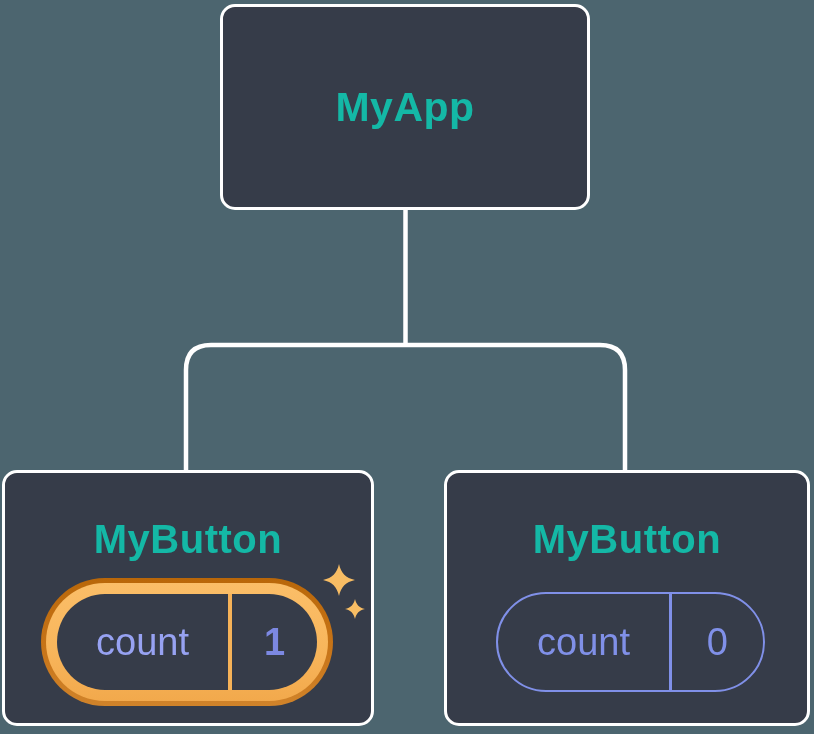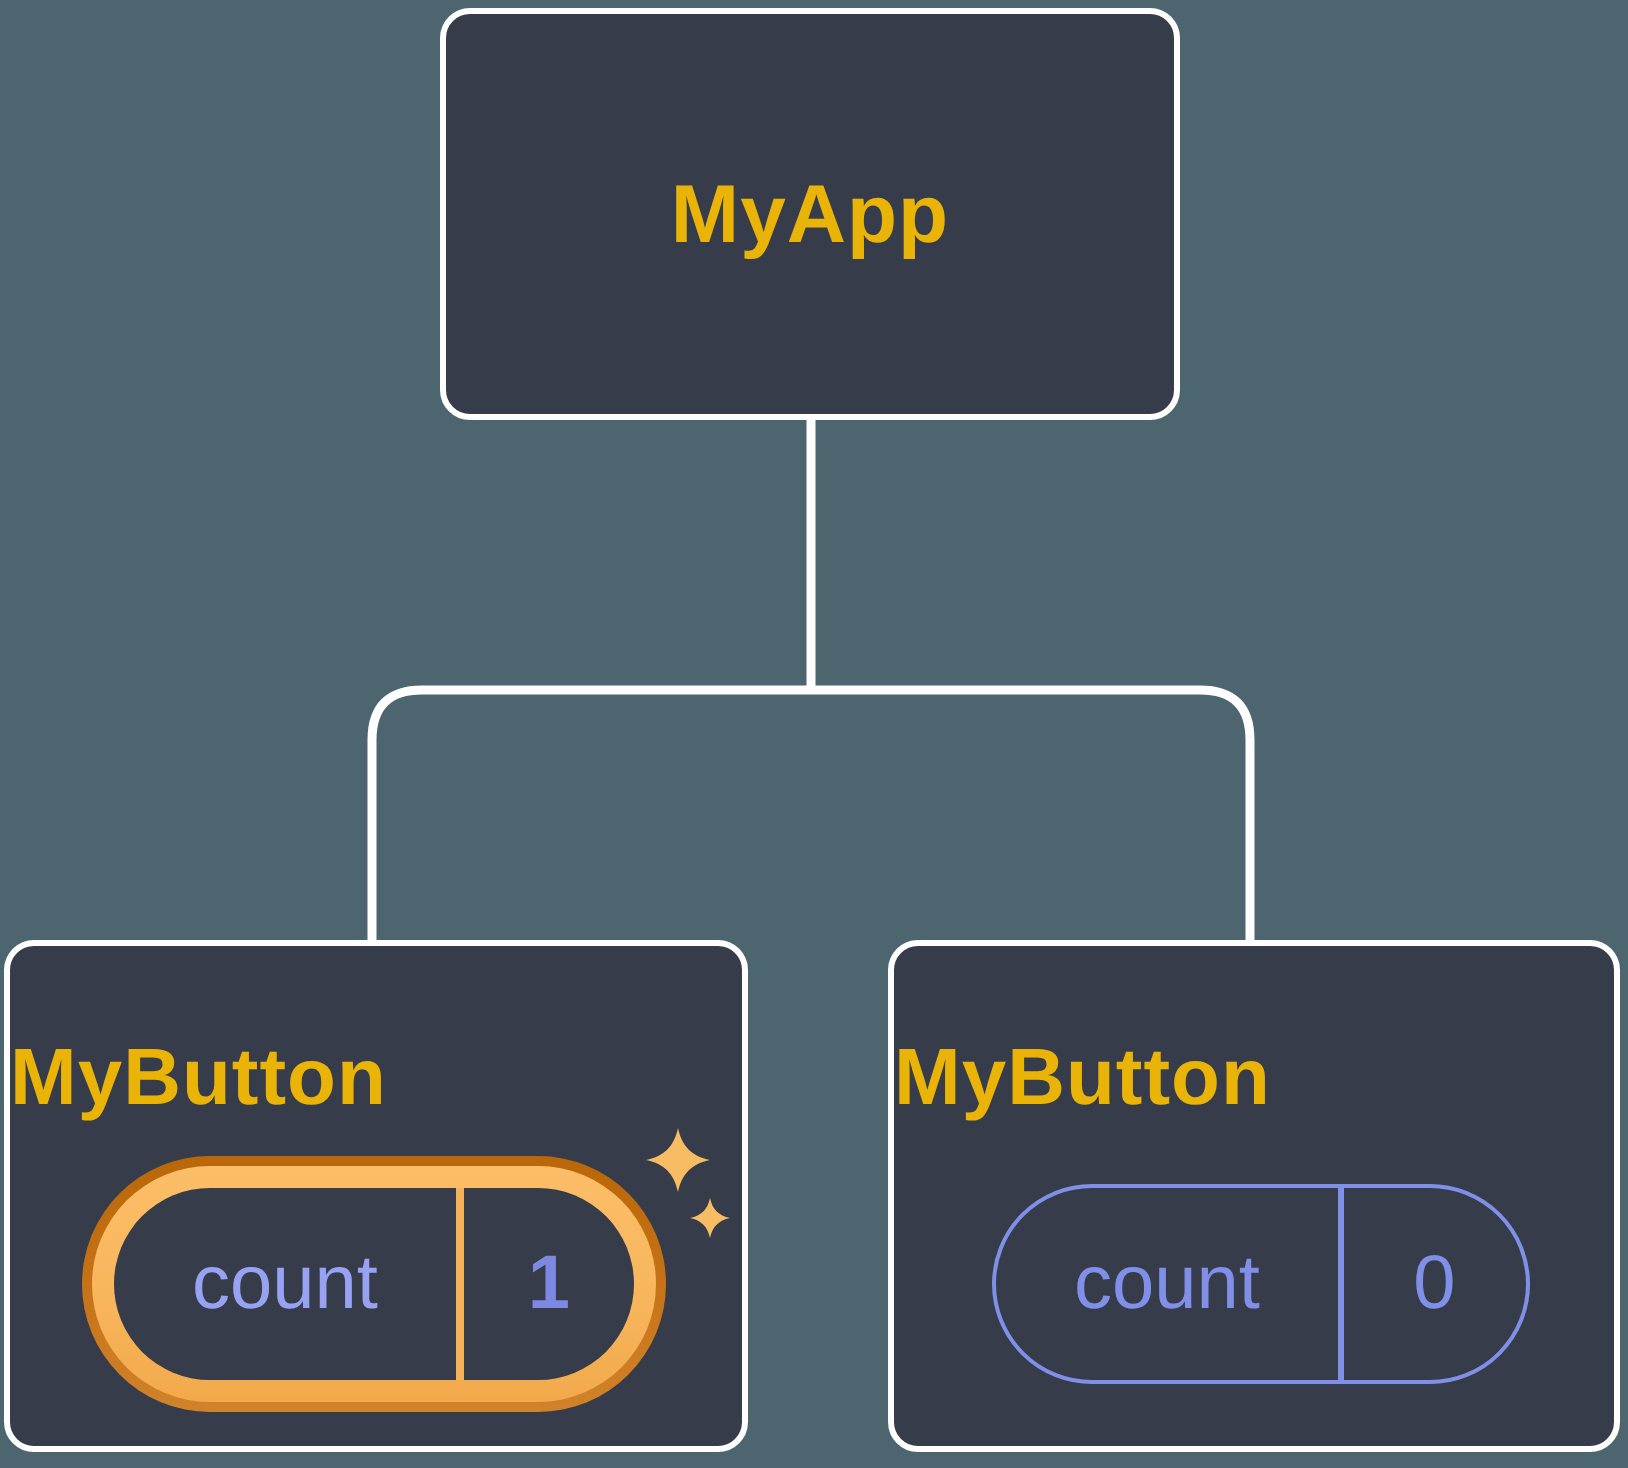--- a/index.html
+++ b/index.html
@@ -29,29 +29,30 @@
   .node-root {
     left: 220px; top: 4px;
     width: 370px; height: 206px;
     display: flex;
     align-items: center;
     justify-content: center;
   }
   .node-left  { left: 2px;   top: 470px; width: 372px; height: 256px; }
   .node-right { left: 444px; top: 470px; width: 366px; height: 256px; }
   .node-label {
-    color: #eab308;
+    color: #14b8a6;
     font-size: 41px;
     font-weight: 700;
     letter-spacing: 0.5px;
   }
   .child-label {
     position: absolute;
     top: 44px; left: 0;
     width: 100%;
+    text-align: center;
     font-size: 40px;
   }
   
   .pill-highlight {
     position: absolute;
     left: 36px; top: 105px;
     width: 292px; height: 128px;
     border-radius: 64px;
     background: linear-gradient(180deg, #B96709 0%, #C77418 55%, #D0832A 100%);
     padding: 5px;

